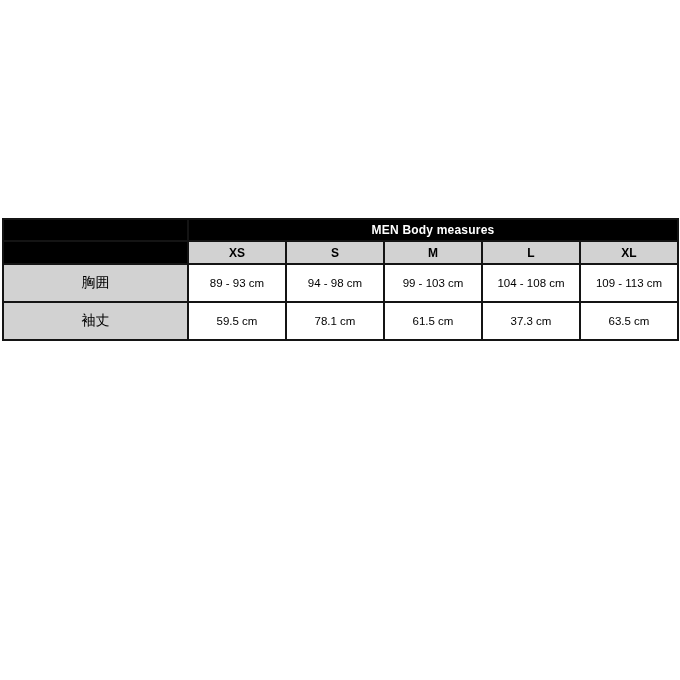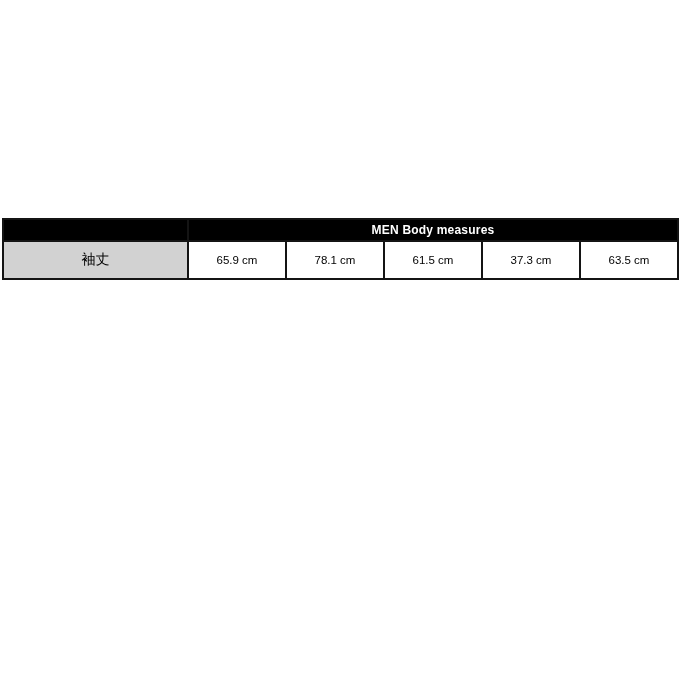--- a/index.html
+++ b/index.html
@@ -54,24 +54,40 @@
         <col style="width:98px">
         <col style="width:98px">
         <col style="width:98px">
         <col style="width:98px">
     </colgroup>
     <tbody>
       <tr class="row-title">
         <th class="cell-corner"></th>
         <th class="cell-title" colspan="5">MEN Body measures</th>
       </tr>
+      <tr class="row-sizes">
+        <th class="cell-corner"></th>
+        <th class="cell-size">XS</th>
+        <th class="cell-size">S</th>
+        <th class="cell-size">M</th>
+        <th class="cell-size">L</th>
+        <th class="cell-size">XL</th>
+      </tr>
 
       <tr class="row-data">
+        <th class="cell-rowlabel">胸囲</th>
+        <td class="cell-value">89 - 93 cm</td>
+        <td class="cell-value">94 - 98 cm</td>
+        <td class="cell-value">99 - 103 cm</td>
+        <td class="cell-value">104 - 108 cm</td>
+        <td class="cell-value">109 - 113 cm</td>
+      </tr>
+      <tr class="row-data">
         <th class="cell-rowlabel">袖丈</th>
-        <td class="cell-value">65.9 cm</td>
+        <td class="cell-value">59.5 cm</td>
         <td class="cell-value">78.1 cm</td>
         <td class="cell-value">61.5 cm</td>
         <td class="cell-value">37.3 cm</td>
         <td class="cell-value">63.5 cm</td>
       </tr>
     </tbody>
   </table>
 </div>
 
 </body></html>

